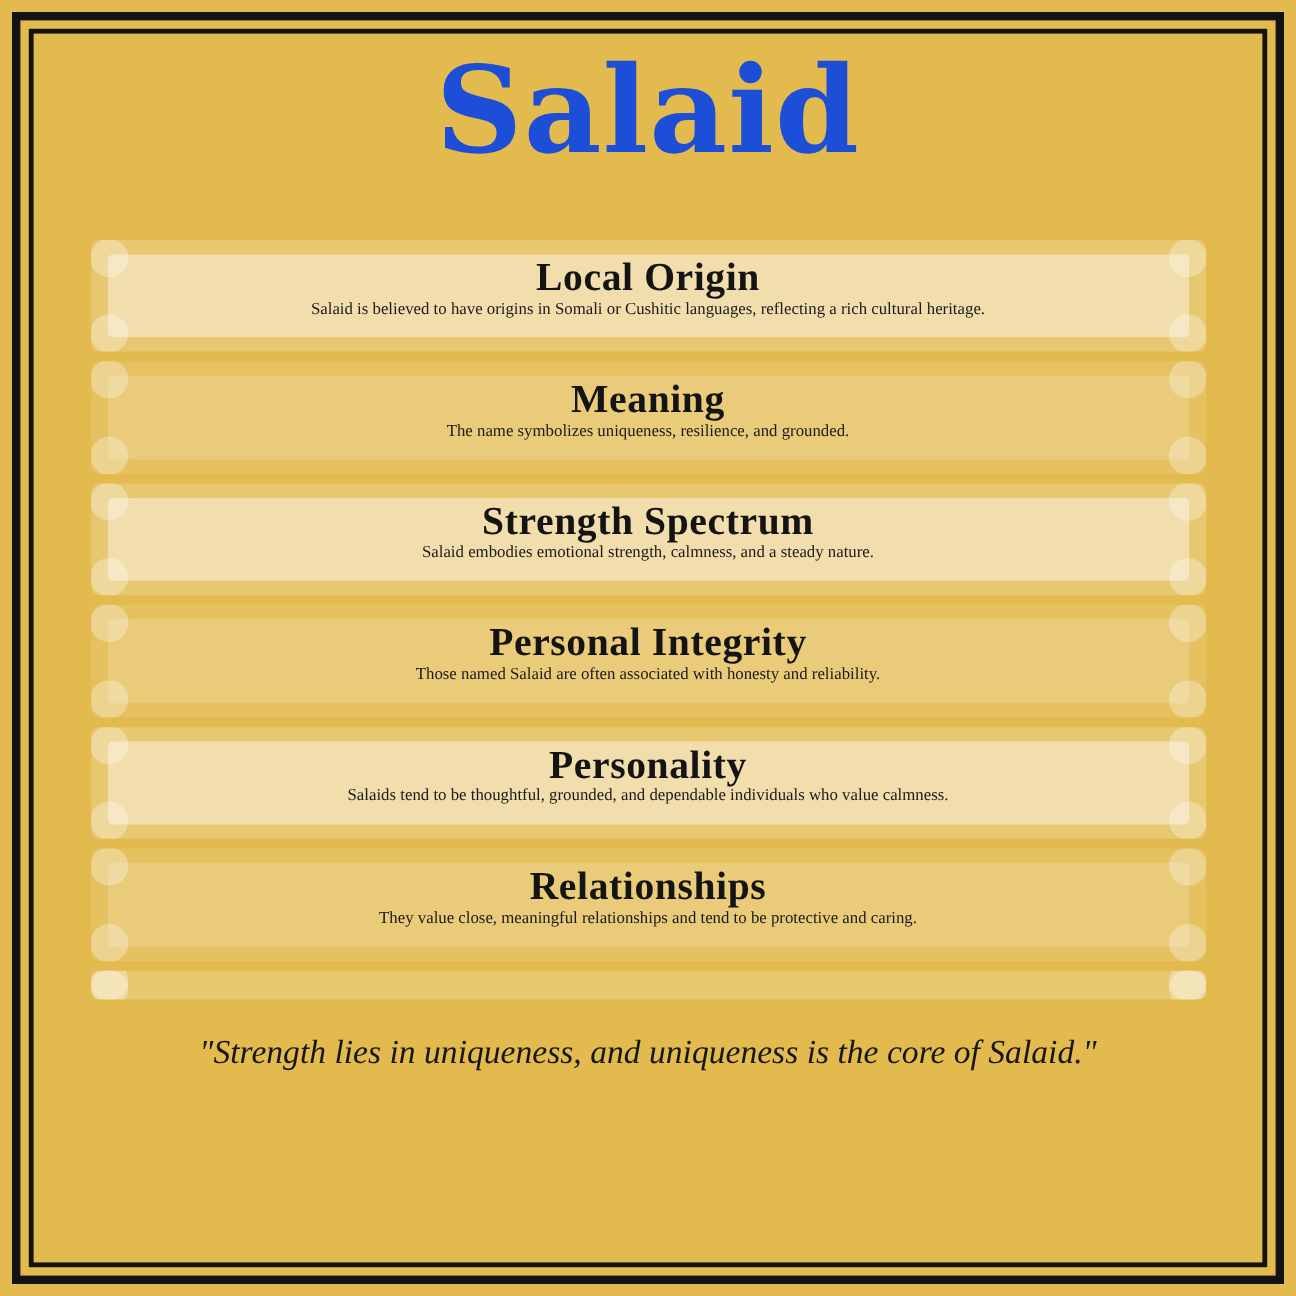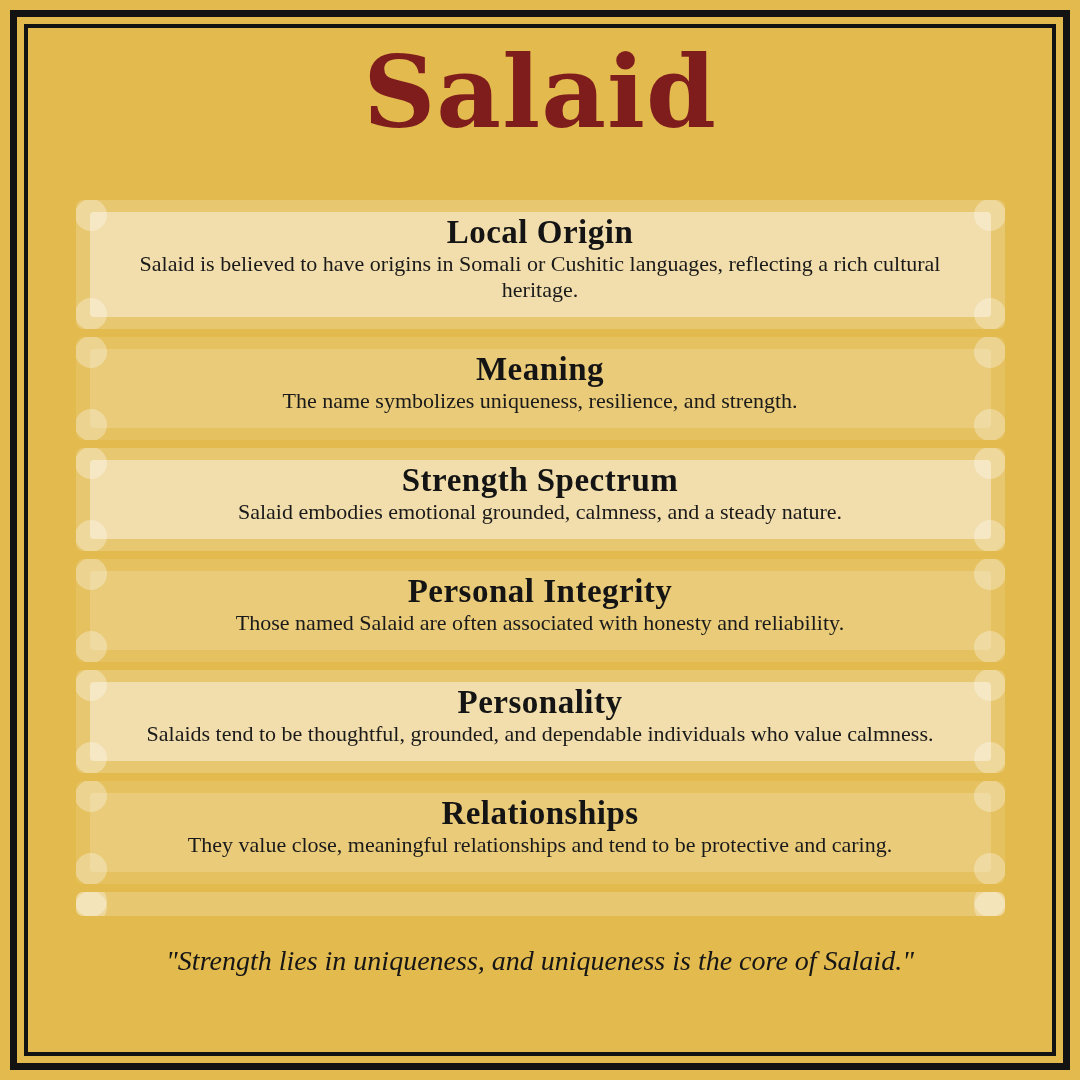--- a/index.html
+++ b/index.html
@@ -33,21 +33,21 @@
     inset: 0;
     text-align: center;
   }
   .page-title {
     margin: 0;
     margin-top: 42px;
     font-family: "DejaVu Serif", serif;
     font-weight: bold;
     font-size: 100px;
     line-height: 1.0;
-    color: #7f1d1d;
+    color: #1d4ed8;
     letter-spacing: 1px;
   }
   .cards {
     width: 929px;
     margin: 58px auto 0 auto;
     display: flex;
     flex-direction: column;
     gap: 8px;
     text-align: center;
   }
@@ -82,21 +82,21 @@
     margin: 0;
     font-family: "Liberation Serif", serif;
     font-weight: bold;
     font-size: 33px;
     line-height: 1.08;
     color: #141414;
     letter-spacing: 0.5px;
   }
   .card-body {
     margin: 0;
-    font-size: 22px;
+    font-size: 14px;
     line-height: 1.2;
     color: #1a1a1a;
   }
   .footer-quote {
     margin: 28px auto 0 auto;
     width: 900px;
     font-style: italic;
     font-size: 28px;
     line-height: 1.2;
     color: #161616;
@@ -125,32 +125,32 @@
       </div>
     </div>
 
     <div class="card dark">
       <span class="dot tl"></span>
       <span class="dot tr"></span>
       <span class="dot bl"></span>
       <span class="dot br"></span>
       <div class="panel">
         <h2 class="card-heading">Meaning</h2>
-        <p class="card-body">The name symbolizes uniqueness, resilience, and strength.</p>
+        <p class="card-body">The name symbolizes uniqueness, resilience, and grounded.</p>
       </div>
     </div>
 
     <div class="card light">
       <span class="dot tl"></span>
       <span class="dot tr"></span>
       <span class="dot bl"></span>
       <span class="dot br"></span>
       <div class="panel">
         <h2 class="card-heading">Strength Spectrum</h2>
-        <p class="card-body">Salaid embodies emotional grounded, calmness, and a steady nature.</p>
+        <p class="card-body">Salaid embodies emotional strength, calmness, and a steady nature.</p>
       </div>
     </div>
 
     <div class="card dark">
       <span class="dot tl"></span>
       <span class="dot tr"></span>
       <span class="dot bl"></span>
       <span class="dot br"></span>
       <div class="panel">
         <h2 class="card-heading">Personal Integrity</h2>

